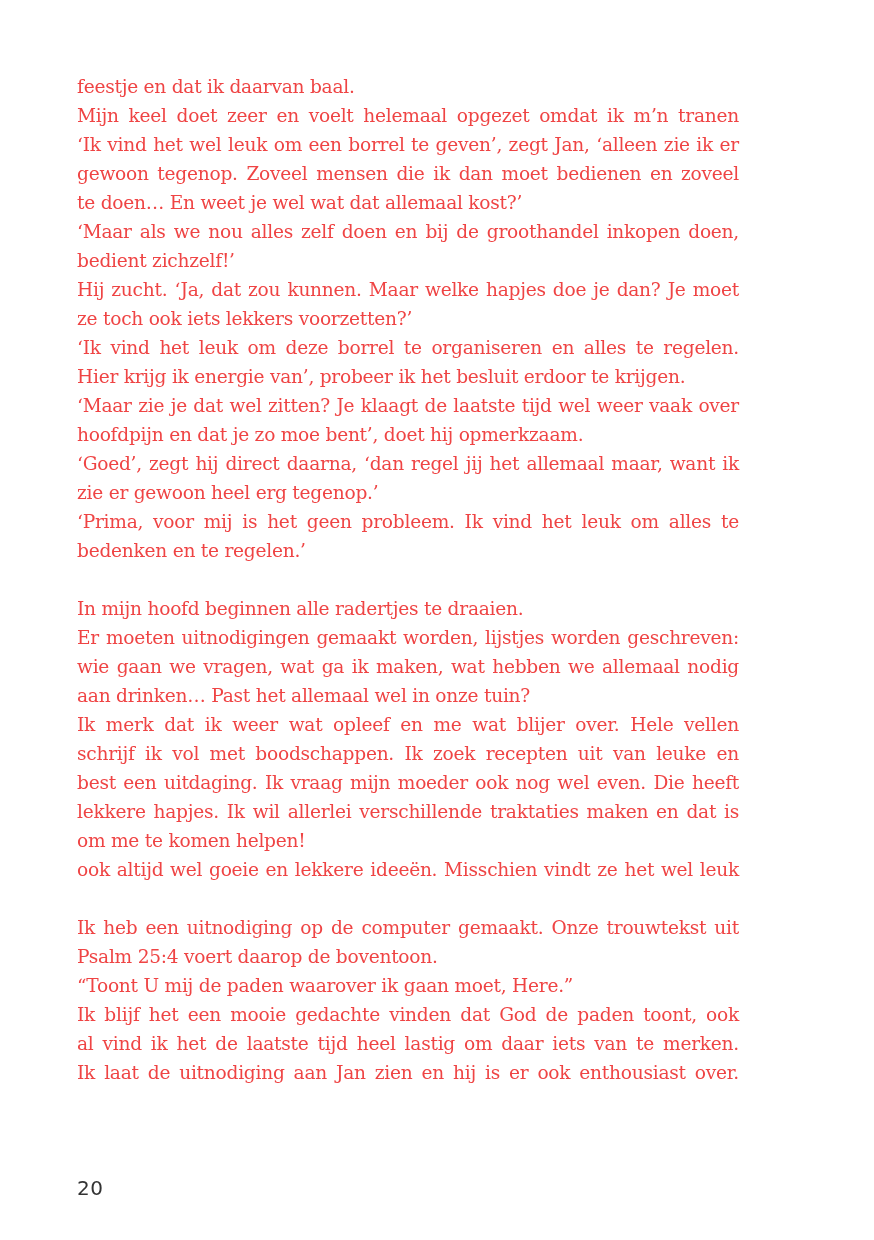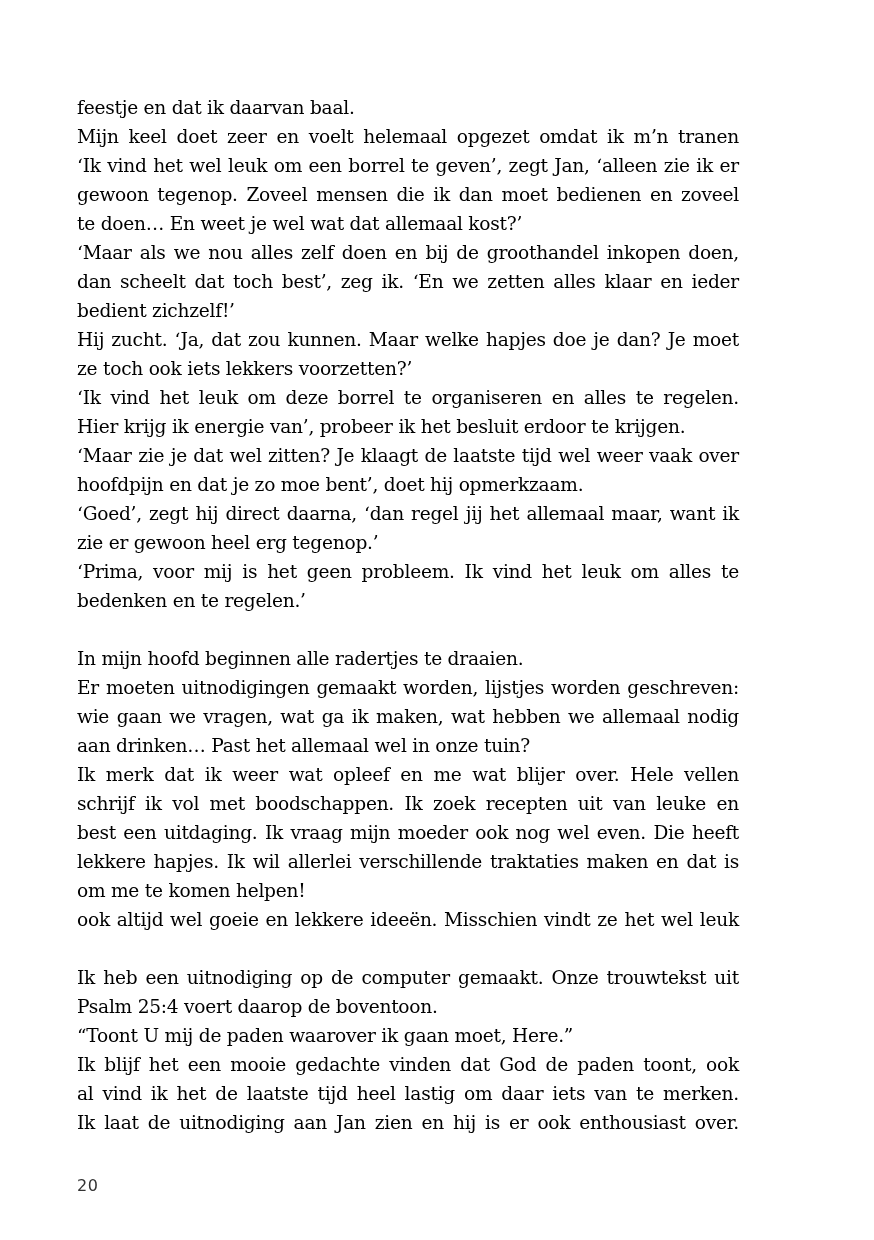--- a/index.html
+++ b/index.html
@@ -5,50 +5,48 @@
   html, body { margin: 0; padding: 0; background: #ffffff; }
   body { width: 874px; height: 1240px; position: relative; overflow: hidden; }
   .page {
     position: absolute;
     left: 77px;
     top: 72px;
     width: 662px;
     font-family: "DejaVu Serif", serif;
     font-size: 18.6px;
     line-height: 29px;
-    color: #000000;
+    color: #ef4444;
     letter-spacing: -0.25px;
-    margin-top: 21px;
   }
   .line { display: block; white-space: nowrap; height: 29px; }
   .j { text-align: justify; text-align-last: justify; white-space: normal; }
   .it { }
   .gap { height: 29px; display: block; }
   .pagenum {
     position: absolute;
     left: 77px;
     top: 1176px;
     font-family: "DejaVu Sans", sans-serif;
-    font-size: 16px;
+    font-size: 20px;
     color: #333;
     letter-spacing: 0.5px;
   }
 </style>
 </head>
 <body>
 
 <div class="page">
   <div>
     <span class="line">feestje en dat ik daarvan baal.</span>
     <span class="line j">Mijn keel doet zeer en voelt helemaal opgezet omdat ik m’n tranen</span>
     <span class="line j">‘Ik vind het wel leuk om een borrel te geven’, zegt Jan, ‘alleen zie ik er</span>
     <span class="line j">gewoon tegenop. Zoveel mensen die ik dan moet bedienen en zoveel</span>
     <span class="line">te doen… En weet je wel wat dat allemaal kost?’</span>
     <span class="line j">‘Maar als we nou alles zelf doen en bij de groothandel inkopen doen,</span>
-    <span class="line j">dan scheelt dat toch best’, zeg ik. ‘En we zetten alles klaar en ieder</span>
     <span class="line">bedient zichzelf!’</span>
     <span class="line j">Hij zucht. ‘Ja, dat zou kunnen. Maar welke hapjes doe je dan? Je moet</span>
     <span class="line">ze toch ook iets lekkers voorzetten?’</span>
     <span class="line j">‘Ik vind het leuk om deze borrel te organiseren en alles te regelen.</span>
     <span class="line">Hier krijg ik energie van’, probeer ik het besluit erdoor te krijgen.</span>
     <span class="line j">‘Maar zie je dat wel zitten? Je klaagt de laatste tijd wel weer vaak over</span>
     <span class="line">hoofdpijn en dat je zo moe bent’, doet hij opmerkzaam.</span>
     <span class="line j">‘Goed’, zegt hij direct daarna, ‘dan regel jij het allemaal maar, want ik</span>
     <span class="line">zie er gewoon heel erg tegenop.’</span>
     <span class="line j">‘Prima, voor mij is het geen probleem. Ik vind het leuk om alles te</span>

